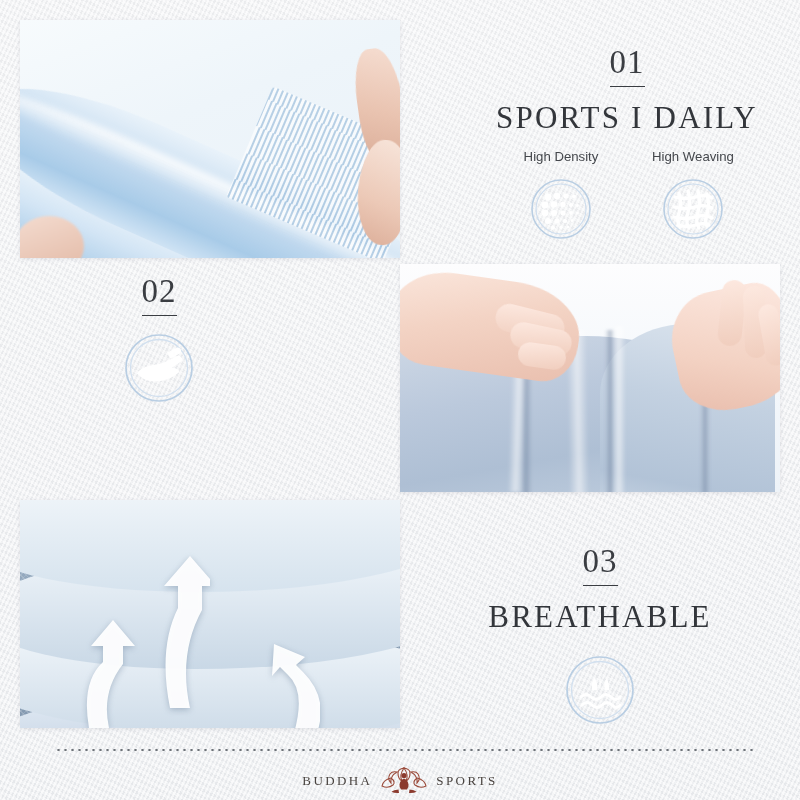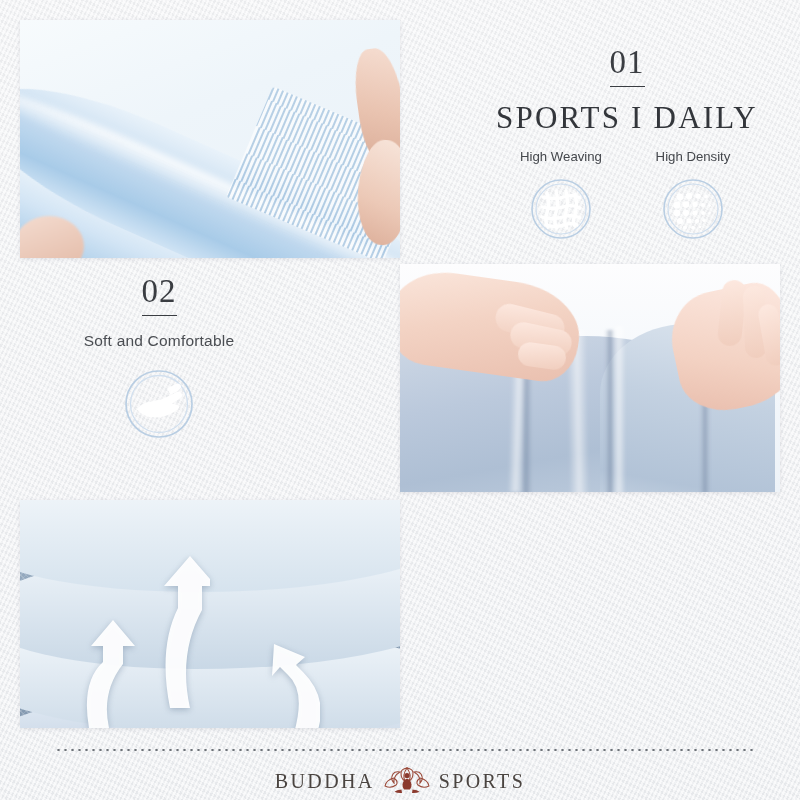--- a/index.html
+++ b/index.html
@@ -121,21 +121,21 @@
   #block-breathable .title{margin-bottom:20px;}
 
   .badge{width:64px;height:64px;display:inline-block;}
   .badge.lg{width:72px;height:72px;}
 
   
   #footer-divider{position:absolute;left:55px;top:749px;width:700px;height:2px;
       background-image:radial-gradient(circle,#6e7379 0 1px,transparent 1.3px);
       background-size:7px 2px;background-repeat:repeat-x;}
   #footer-logo{position:absolute;left:0;top:762px;width:800px;display:flex;align-items:center;justify-content:center;gap:9px;}
-  #footer-logo .word{font-family:"Liberation Serif", serif;font-size:20px;letter-spacing:2.4px;color:#4a4440;}
+  #footer-logo .word{font-family:"Liberation Serif", serif;font-size:13px;letter-spacing:2.4px;color:#4a4440;}
 </style>
 </head>
 <body>
 
 <div id="page">
 
   <div class="panel" id="photo-fabric-stretch">
     <div class="sky"></div>
     <div class="band fb3"></div>
     <div class="band fb2"></div>
@@ -146,40 +146,20 @@
     <div class="finger-b"></div>
     <div class="finger-c"></div>
   </div>
 
   <div id="block-sports">
     <div class="num">
       <span class="num-wrap">01</span>
     </div>
     <div class="title">SPORTS I DAILY</div>
     <div id="sports-features">
-
-      <div class="feat">
-        <div class="feat-label">High Weaving</div>
-        <span class="badge">
-          <svg viewBox="0 0 64 64" width="64" height="64">
-            <circle cx="32" cy="32" r="29" fill="none" stroke="#b9cee3" stroke-width="1.6"></circle>
-            <circle cx="32" cy="32" r="25" fill="none" stroke="#cfdeee" stroke-width="1.2"></circle>
-            <g stroke="#ffffff" stroke-width="3.3" stroke-linecap="round" fill="none">
-              <path d="M18 16 Q21 26 18 36 Q15 44 19 50"></path>
-              <path d="M27 14 Q30 25 27 35 Q24 45 28 51"></path>
-              <path d="M37 14 Q40 25 37 35 Q34 45 38 51"></path>
-              <path d="M46 17 Q49 27 46 37 Q43 45 46 49"></path>
-              <path d="M14 20 Q25 23 35 20 Q45 17 51 21"></path>
-              <path d="M13 30 Q24 33 34 30 Q44 27 51 31"></path>
-              <path d="M13 40 Q24 43 34 40 Q44 37 51 41"></path>
-              <path d="M17 48 Q26 51 35 48 Q44 45 48 48"></path>
-            </g>
-          </svg>
-        </span>
-      </div>
 
       <div class="feat">
         <div class="feat-label">High Density</div>
         <span class="badge">
           <svg viewBox="0 0 64 64" width="64" height="64">
             <circle cx="32" cy="32" r="29" fill="none" stroke="#b9cee3" stroke-width="1.6"></circle>
             <circle cx="32" cy="32" r="25" fill="none" stroke="#cfdeee" stroke-width="1.2"></circle>
             <g fill="#ffffff">
               <circle cx="19" cy="20" r="3.4"></circle>
                 <circle cx="28" cy="19" r="3.2"></circle>
@@ -200,29 +180,48 @@
                 <circle cx="36" cy="44" r="2.1"></circle>
                 <circle cx="43" cy="43.5" r="1.5"></circle>
               <circle cx="24" cy="50.5" r="2"></circle>
                 <circle cx="32" cy="50.5" r="1.7"></circle>
                 <circle cx="39" cy="50" r="1.3"></circle>
             </g>
           </svg>
         </span>
       </div>
 
+      <div class="feat">
+        <div class="feat-label">High Weaving</div>
+        <span class="badge">
+          <svg viewBox="0 0 64 64" width="64" height="64">
+            <circle cx="32" cy="32" r="29" fill="none" stroke="#b9cee3" stroke-width="1.6"></circle>
+            <circle cx="32" cy="32" r="25" fill="none" stroke="#cfdeee" stroke-width="1.2"></circle>
+            <g stroke="#ffffff" stroke-width="3.3" stroke-linecap="round" fill="none">
+              <path d="M18 16 Q21 26 18 36 Q15 44 19 50"></path>
+              <path d="M27 14 Q30 25 27 35 Q24 45 28 51"></path>
+              <path d="M37 14 Q40 25 37 35 Q34 45 38 51"></path>
+              <path d="M46 17 Q49 27 46 37 Q43 45 46 49"></path>
+              <path d="M14 20 Q25 23 35 20 Q45 17 51 21"></path>
+              <path d="M13 30 Q24 33 34 30 Q44 27 51 31"></path>
+              <path d="M13 40 Q24 43 34 40 Q44 37 51 41"></path>
+              <path d="M17 48 Q26 51 35 48 Q44 45 48 48"></path>
+            </g>
+          </svg>
+        </span>
+      </div>
+
 
     </div>
   </div>
 
   <div id="block-skin">
     <div class="num">
       <span class="num-wrap">02</span>
     </div>
-    <div class="subtitle">Soft and Comfortable</div>
     <span class="badge lg">
       <svg viewBox="0 0 72 72" width="72" height="72">
         <circle cx="36" cy="36" r="33" fill="none" stroke="#b9cee3" stroke-width="1.7"></circle>
         <circle cx="36" cy="36" r="28.5" fill="none" stroke="#d2e0ef" stroke-width="1.3"></circle>
         <g fill="#ffffff">
           <path d="M14 41 q6 -7 16 -8 q9 -1 16 -5 l8 -4 q3 -1 4.5 1.5 q1.5 2.5 -1 4.5 l-9 6 q4 -0.5 6.5 1.5 q2 1.8 0 3.6 q-6 5.4 -15 7.4 q-11 2.4 -19 -1.6 q-4 -2 -7 -5.4 z"></path>
           <path d="M44 20.5 l9 -4.6 q3 -1.4 4.6 1.2 q1.6 2.6 -1.2 4.4 l-8.6 5.4 z" opacity=".95"></path>
         </g>
       </svg>
     </span>
@@ -265,20 +264,41 @@
         <path d="M14 120 q-8 -46 14 -66 l0 -16 l-12 0 l22 -26 l22 26 l-12 0 l0 18 q-22 28 -14 64 z" fill="#ffffff" opacity=".95"></path>
       </svg>
     </div>
     <div class="arrow a3">
       <svg width="70" height="115" viewBox="0 0 70 115">
         <path d="M44 115 q12 -42 -6 -58 l-8 -8 l-8 9 l2 -32 l31 13 l-9 8 l7 7 q26 26 14 61 z" fill="#ffffff" opacity=".95"></path>
       </svg>
     </div>
   </div>
 
+  <div id="block-breathable">
+    <div class="num">
+      <span class="num-wrap">03</span>
+    </div>
+    <div class="title">BREATHABLE</div>
+    <span class="badge lg">
+      <svg viewBox="0 0 72 72" width="72" height="72">
+        <circle cx="36" cy="36" r="33" fill="none" stroke="#b9cee3" stroke-width="1.7"></circle>
+        <circle cx="36" cy="36" r="28.5" fill="none" stroke="#d2e0ef" stroke-width="1.3"></circle>
+        <g fill="#ffffff">
+          <path d="M28 36 q-1 -8 2.5 -12 q3.5 4 2.5 12 z"></path>
+          <path d="M36 36 q-1.2 -10 0 -15 q1.2 5 0 15 z"></path>
+          <path d="M43.5 36 q-1 -8 -2.5 -12 q-3.5 4 -2.5 12 z" transform="translate(2,0)"></path>
+        </g>
+        <g stroke="#ffffff" stroke-width="3" fill="none" stroke-linecap="round">
+          <path d="M17 43 q5 -5 10 0 t10 0 t10 0 t9 0"></path>
+          <path d="M18 51 q5 -5 10 0 t10 0 t10 0 t8 0"></path>
+        </g>
+      </svg>
+    </span>
+  </div>
 
   <div id="footer-divider"></div>
   <div id="footer-logo">
     <span class="word">BUDDHA</span>
     <span>
       <svg width="46" height="34" viewBox="0 0 46 34">
         <g stroke="#9a4a3a" stroke-width="1.1" fill="none" stroke-linecap="round">
           <path d="M23 6 q-5 7 -2 13 q-4 -2 -4 -8 q0 -4 6 -5 z"></path>
           <path d="M23 6 q5 7 2 13 q4 -2 4 -8 q0 -4 -6 -5 z"></path>
           <path d="M16 10 q-7 4 -6 11 q-4 -4 -1 -9 q2 -3 7 -2 z"></path>

